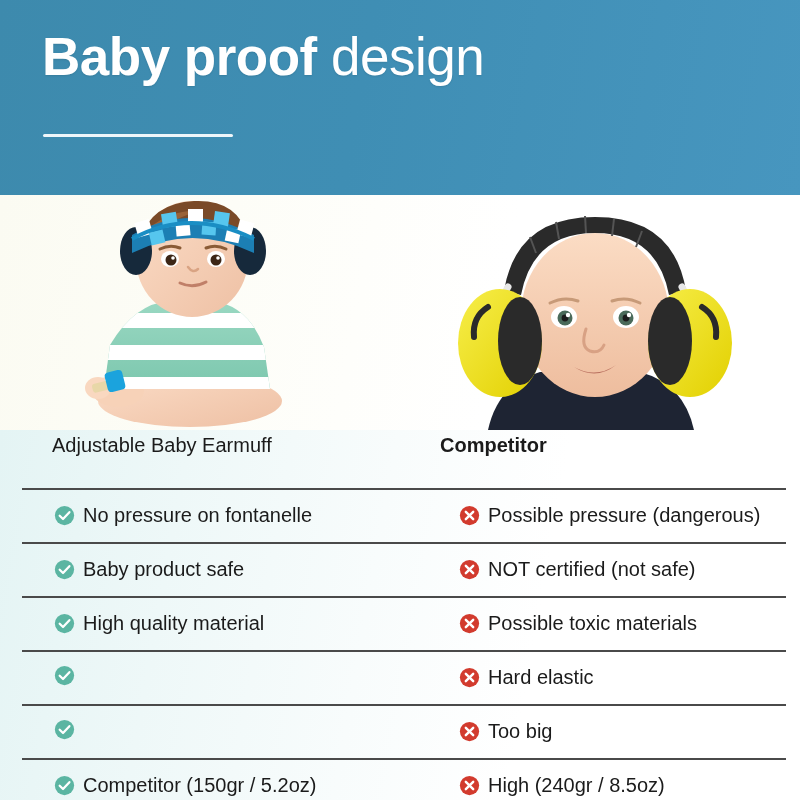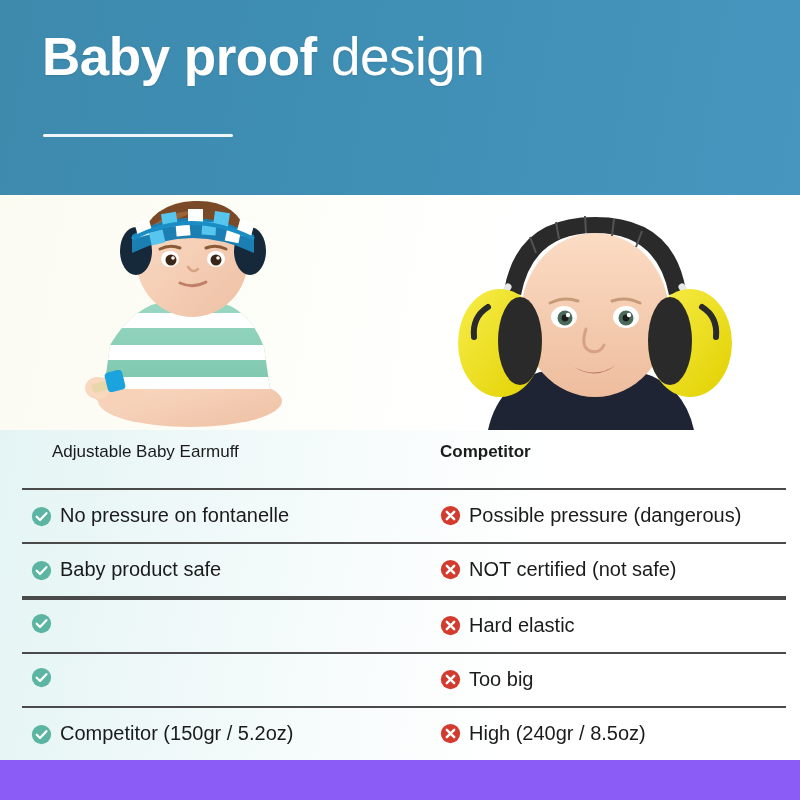--- a/index.html
+++ b/index.html
@@ -8,21 +8,21 @@
     background: #ffffff;
   }
   body {
     font-family: "Liberation Sans", sans-serif;
   }
   #page {
     position: relative;
     width: 800px;
     height: 800px;
     overflow: hidden;
-    background: #8b5cf6;
+    background: #701a75;
     text-decoration: underline;
   }
 
   
   .header {
     position: relative;
     height: 195px;
     background: linear-gradient(100deg, #3d8aad 0%, #3f8eb4 45%, #4796bf 100%);
     overflow: hidden;
   }
@@ -77,22 +77,22 @@
     pointer-events: none;
   }
   .table-inner { position: relative; }
 
   .head-row {
     position: relative;
     height: 58px;
   }
   .col-head {
     position: absolute;
-    top: 12px;
-    font-size: 17px;
+    top: 4px;
+    font-size: 20px;
     color: #1b1b1b;
     white-space: nowrap;
   }
   .col-head.left  { left: 52px;  font-weight: 500; }
   .col-head.right { left: 440px; font-weight: 700; }
 
   .divider {
     position: relative;
     margin: 0 14px 0 22px;
     height: 2px;
@@ -104,22 +104,22 @@
     height: 52px;
   }
   .cell {
     position: absolute;
     top: 13px;
     display: flex;
     align-items: center;
     gap: 8px;
     white-space: nowrap;
   }
-  .cell.left  { left: 31px; align-items: flex-end; }
-  .cell.right { left: 440px; text-align: center; }
+  .cell.left  { left: 54px; }
+  .cell.right { left: 459px; text-align: center; }
 
   .cell-text {
     font-size: 20px;
     color: #1b1b1b;
     line-height: 24px;
   }
 
   .icon {
     width: 21px;
     height: 21px;
@@ -300,20 +300,36 @@
         <div class="cell left">
           <svg class="icon" viewBox="0 0 24 24">
               <circle cx="12" cy="12" r="11" fill="#5bb5a2"></circle>
               <path d="M6.5 12.3 L10.3 16 L17.6 8.2" stroke="#ffffff" stroke-width="2.6" fill="none" stroke-linecap="round" stroke-linejoin="round"></path>
             </svg>
           <span class="cell-text">Baby product safe</span>
         </div>
       </div>
       <div class="divider"></div>
 
+      <div class="row">
+        <div class="cell left">
+          <svg class="icon" viewBox="0 0 24 24">
+              <circle cx="12" cy="12" r="11" fill="#5bb5a2"></circle>
+              <path d="M6.5 12.3 L10.3 16 L17.6 8.2" stroke="#ffffff" stroke-width="2.6" fill="none" stroke-linecap="round" stroke-linejoin="round"></path>
+            </svg>
+          <span class="cell-text">High quality material</span>
+        </div>
+        <div class="cell right">
+          <svg class="icon" viewBox="0 0 24 24">
+              <circle cx="12" cy="12" r="11" fill="#d23b2e"></circle>
+              <path d="M7.8 7.8 L16.2 16.2 M16.2 7.8 L7.8 16.2" stroke="#ffffff" stroke-width="2.8" stroke-linecap="round"></path>
+            </svg>
+          <span class="cell-text">Possible toxic materials</span>
+        </div>
+      </div>
       <div class="divider"></div>
 
       <div class="row">
         <div class="cell left">
           <svg class="icon" viewBox="0 0 24 24">
               <circle cx="12" cy="12" r="11" fill="#5bb5a2"></circle>
               <path d="M6.5 12.3 L10.3 16 L17.6 8.2" stroke="#ffffff" stroke-width="2.6" fill="none" stroke-linecap="round" stroke-linejoin="round"></path>
             </svg>
         </div>
         <div class="cell right">

